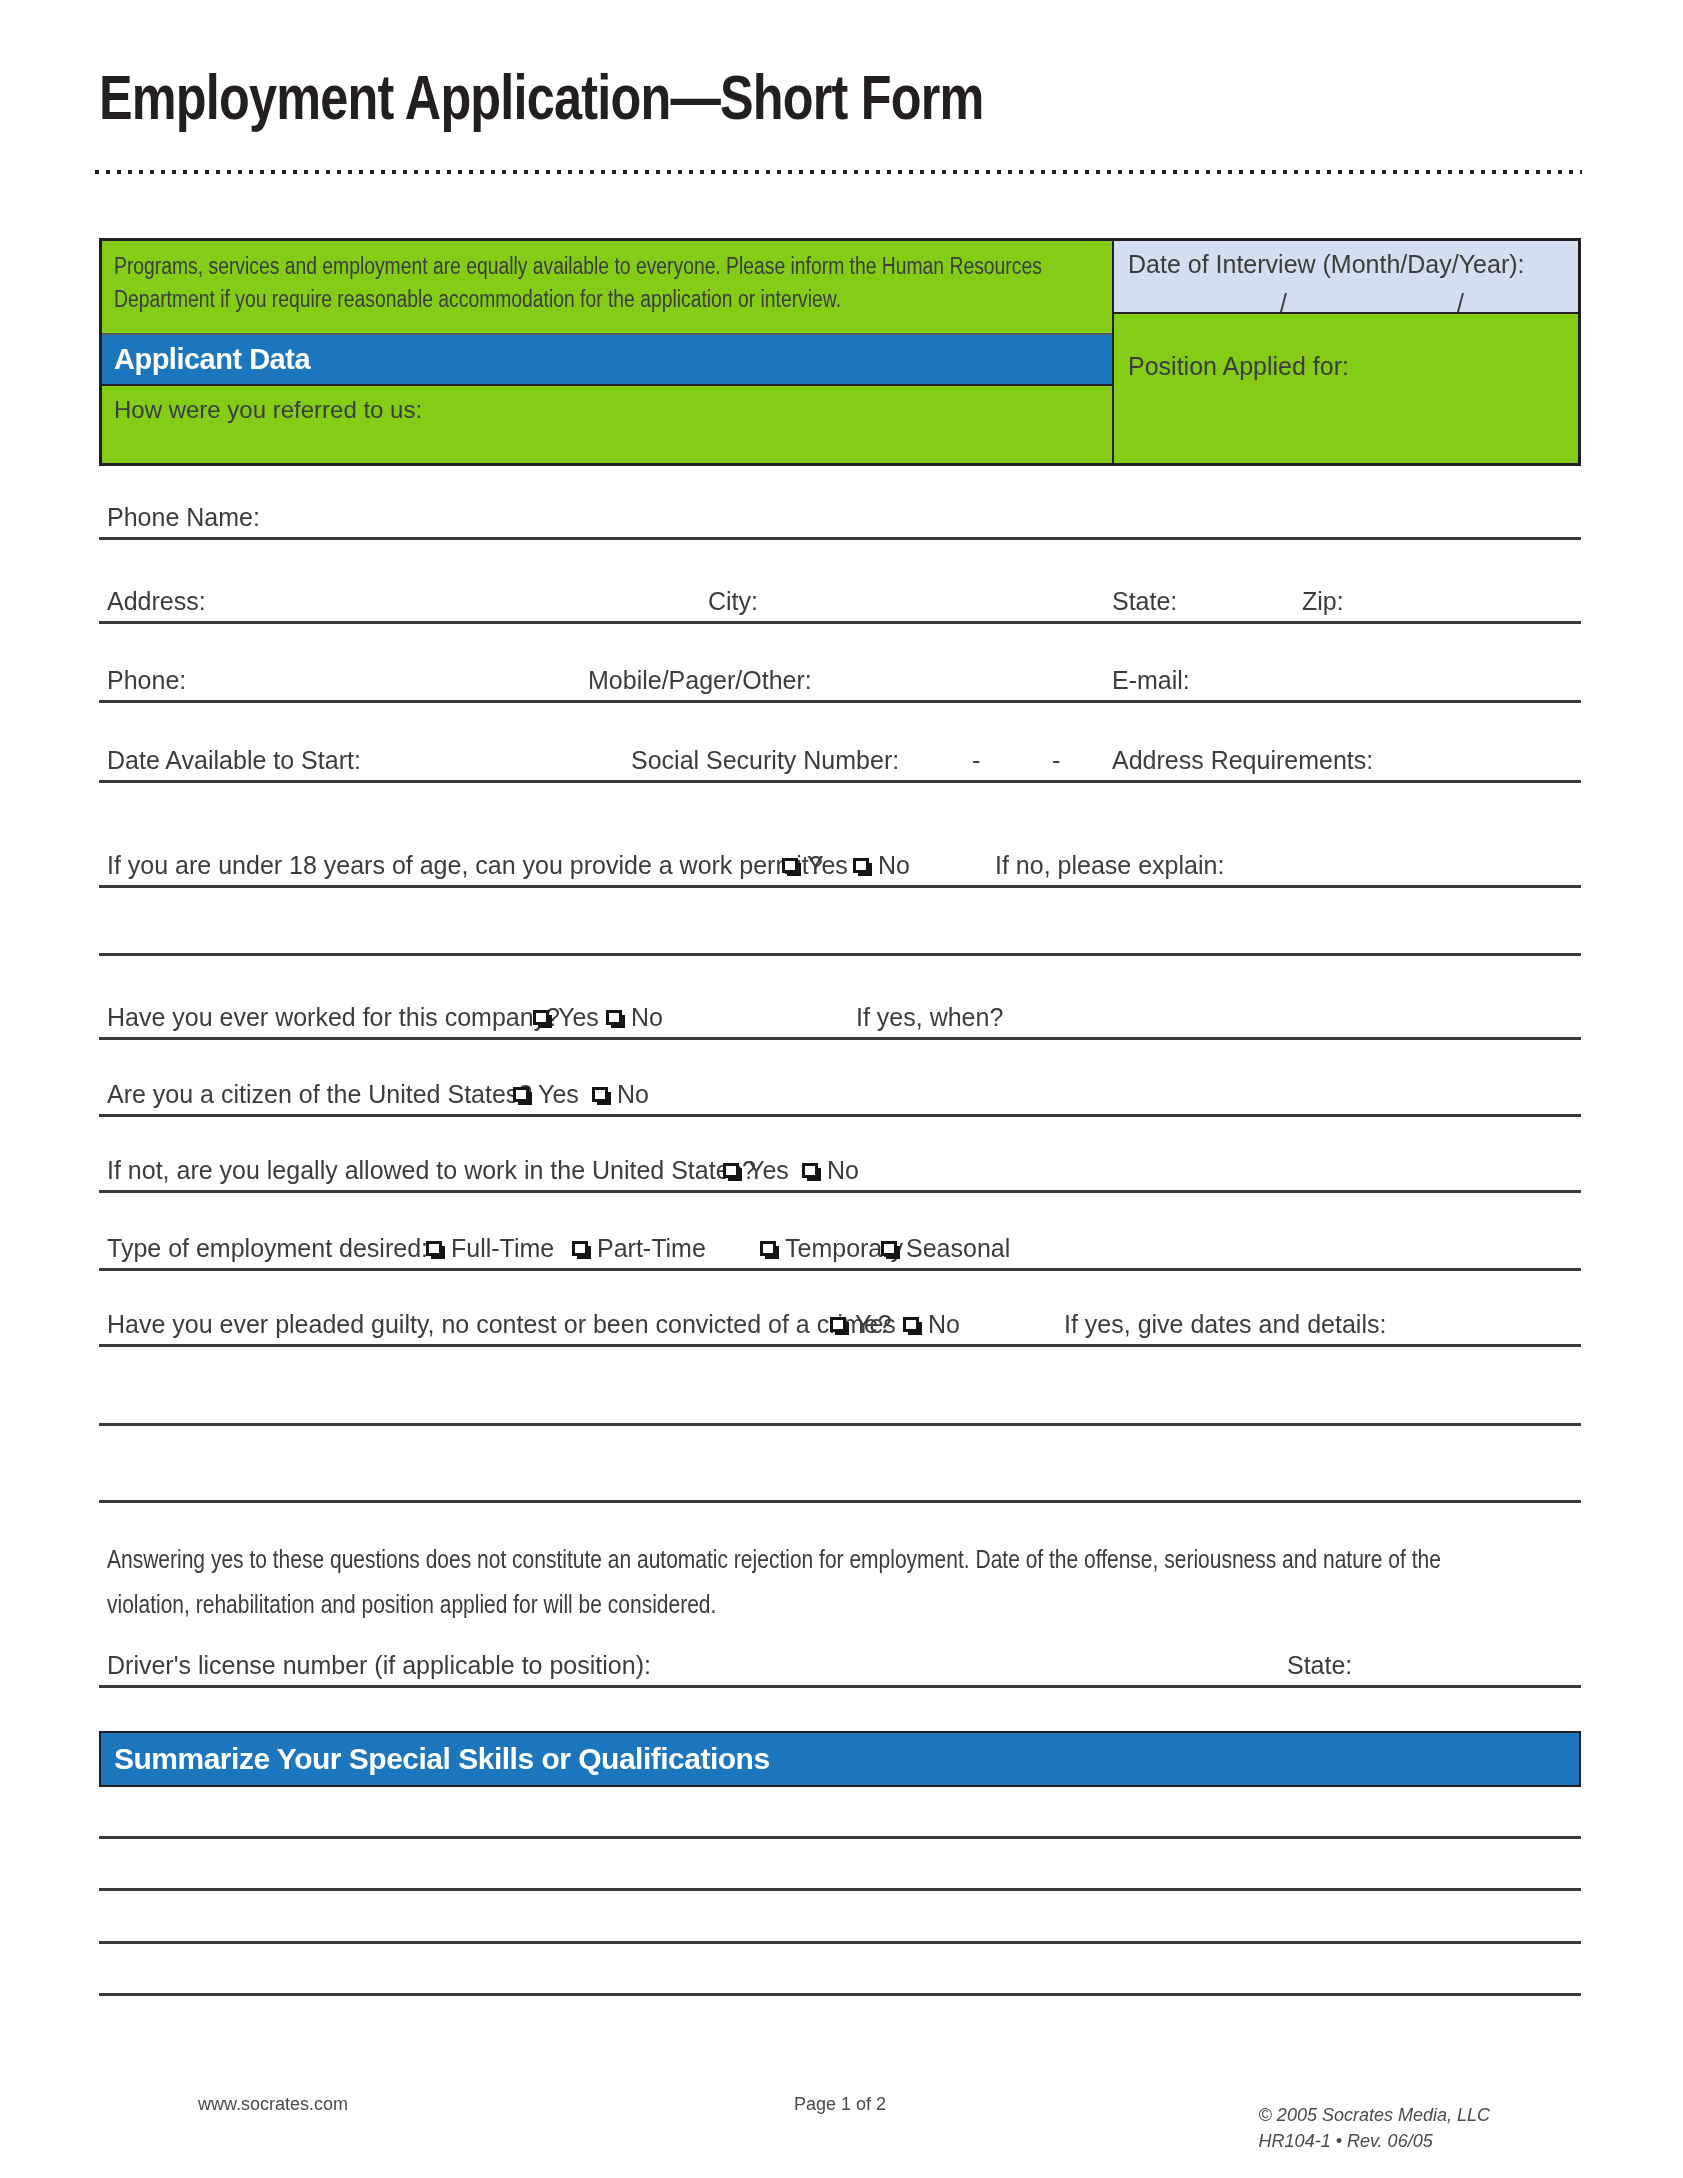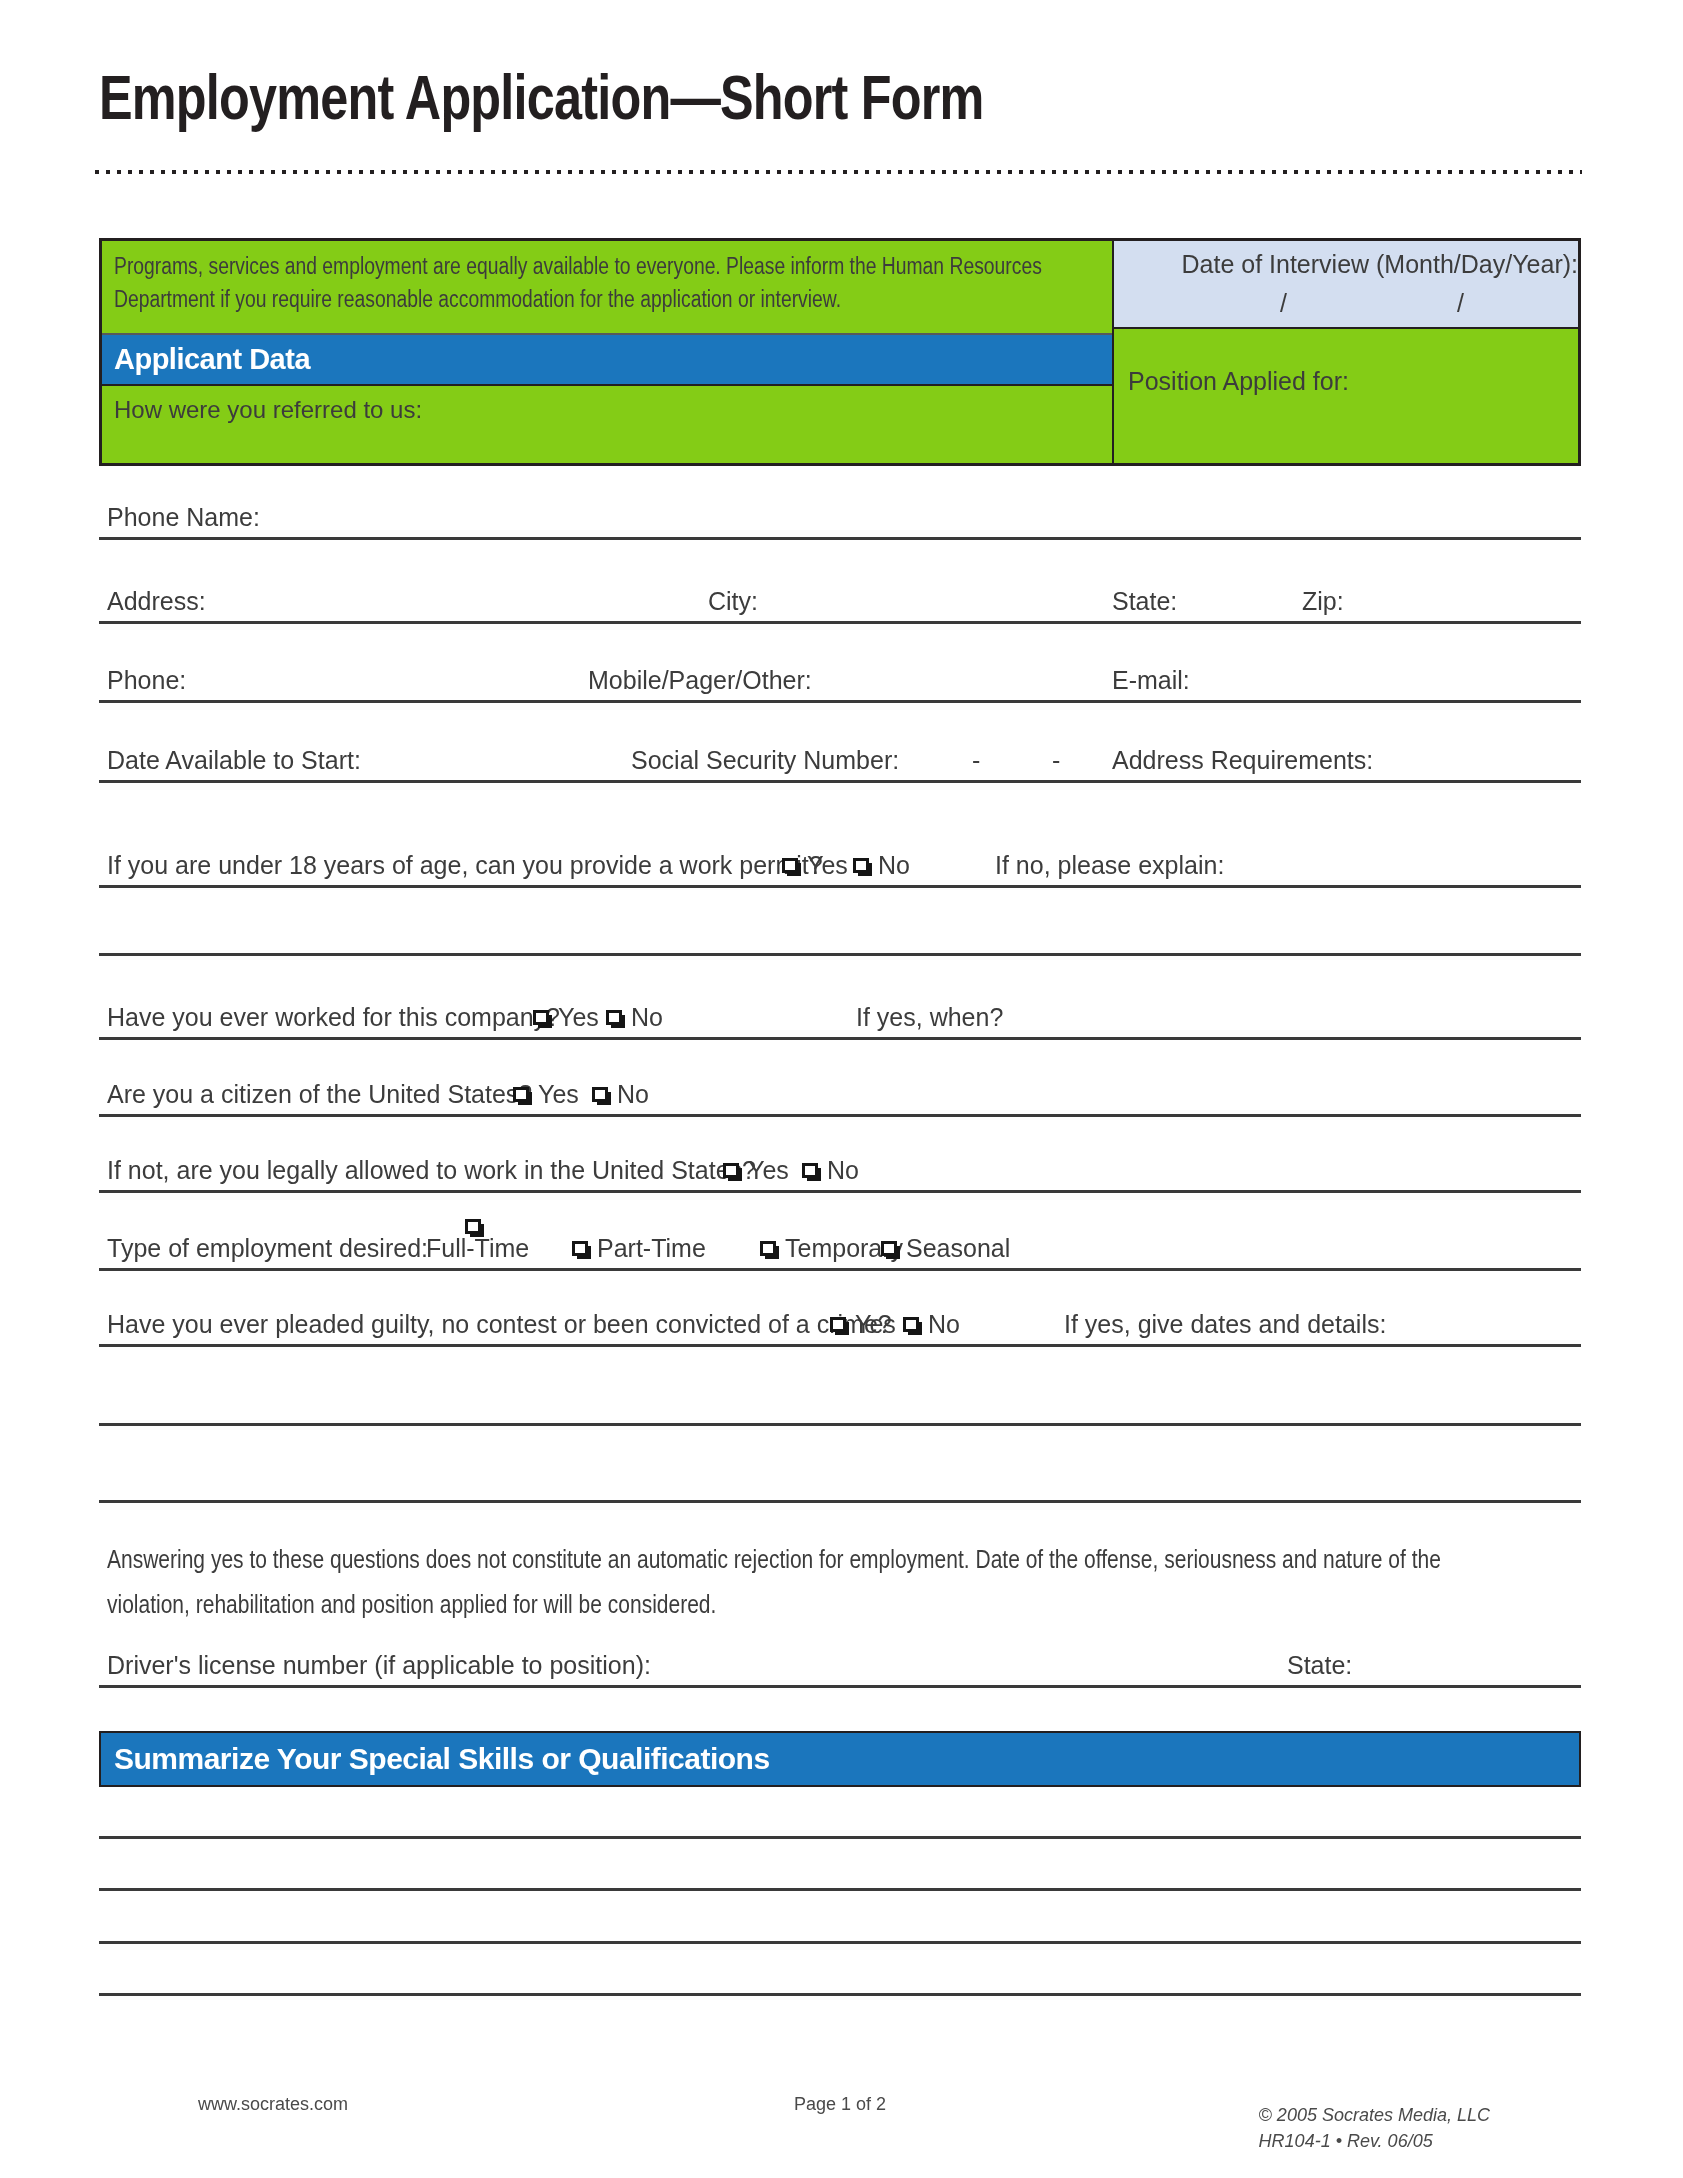--- a/index.html
+++ b/index.html
@@ -40,24 +40,23 @@
     white-space:pre-line;
   }
   .blue-bar {
     height:51px; border-bottom:2px solid #231f20;
     background:#1b76bd; color:#ffffff;
     display:flex; align-items:center;
     font-size:29px; font-weight:bold; padding-left:12px; letter-spacing:-0.5px;
   }
   .referred-cell { flex:1; padding:10px 12px; font-size:24px; }
   .date-cell {
-    height:88px; border-bottom:2px solid #231f20;
-    background:#d3def0; padding:9px 0 0 14px; font-size:25px; color:#3c3c3c;
+    height:73px; border-bottom:2px solid #231f20;
+    background:#d3def0; padding:9px 15px 0 14px; font-size:25px; color:#3c3c3c;
     position:relative;
-    text-align:right;
   }
   .slash { position:absolute; top:48px; font-size:25px; color:#3c3c3c; }
   .slash-1 { left:166px; }
   .slash-2 { left:343px; }
   .position-cell { flex:1; padding:10px 0 0 14px; font-size:25px;margin-top:28px; }
 
   
   .frow {
     position:absolute; left:0; width:1482px; height:42px;
     border-bottom:3px solid #3a3a3a;
@@ -202,21 +201,21 @@
         <span class="cb-label">Yes</span>
       </span>
       <span class="opt" style="left:703px;">
         <span class="cb"></span>
         <span class="cb-label">No</span>
       </span>
     </div>
 
     <div class="frow" style="top:1229px;">
       <span class="lbl">Type of employment desired:</span>
-      <span class="opt" style="left:327px;flex-direction:column;">
+      <span class="opt" style="left:327px;">
         <span class="cb"></span>
         <span class="cb-label">Full-Time</span>
       </span>
       <span class="opt" style="left:473px;">
         <span class="cb"></span>
         <span class="cb-label">Part-Time</span>
       </span>
       <span class="opt" style="left:638px;padding-left:23px;">
         <span class="cb"></span>
         <span class="cb-label">Temporary</span>

